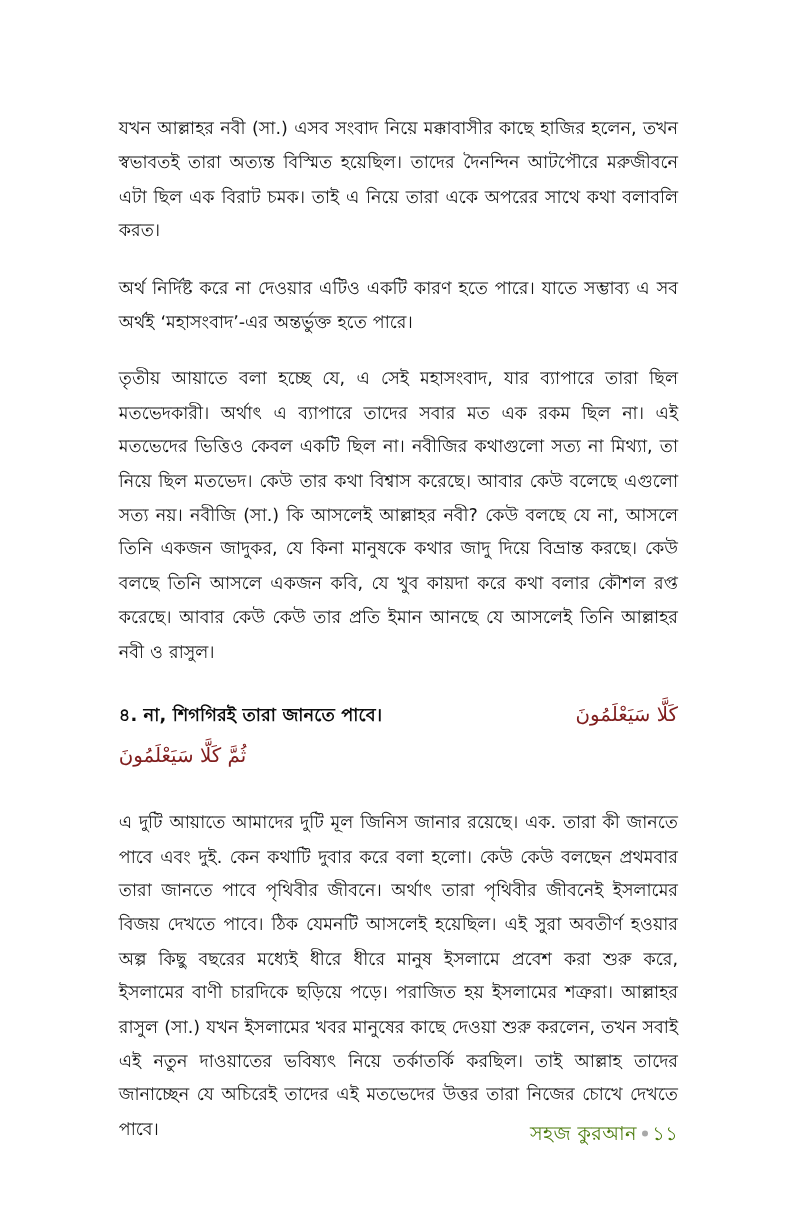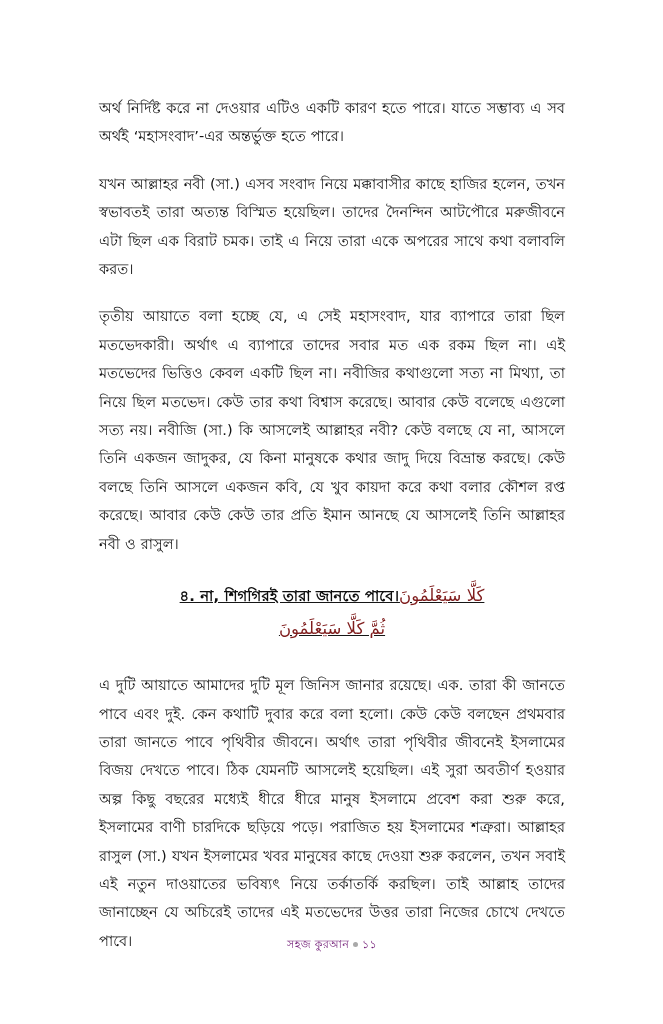--- a/index.html
+++ b/index.html
@@ -49,23 +49,22 @@
   }
 
   
   .verse-block {
     margin: 26px 0 30px 0;
   }
 
   .verse-row {
     display: flex;
     align-items: baseline;
-    justify-content: center;
+    justify-content: space-between;
     margin-bottom: 9px;
-    text-decoration: underline;
   }
 
   .verse-row:last-child {
     margin-bottom: 0;
   }
 
   .verse-bn {
     font-size: 14.8px;
     line-height: 24px;
     font-weight: bold;
@@ -84,24 +83,24 @@
     text-align: right;
     white-space: nowrap;
   }
 
   
   .footer {
     position: absolute;
     left: 99px;
     top: 936px;
     width: 466px;
-    text-align: center;
-    font-size: 11px;
+    text-align: right;
+    font-size: 16px;
     line-height: 18px;
-    color: #701a75;
+    color: #4d7c0f;
     letter-spacing: 0.3px;
   }
 
   .footer .dot {
     display: inline-block;
     width: 5px;
     height: 5px;
     border-radius: 50%;
     background: #a9a9a9;
     margin: 0 4px 2px 4px;
@@ -113,23 +112,23 @@
     display: inline;
   }
 </style>
 </head>
 <body>
 
 <div class="page">
 
   <div class="content">
 
+    <p class="para">যখন আল্লাহর নবী (সা.) এসব সংবাদ নিয়ে মক্কাবাসীর কাছে হাজির হলেন, তখন স্বভাবতই তারা অত্যন্ত বিস্মিত হয়েছিল। তাদের দৈনন্দিন আটপৌরে মরুজীবনে এটা ছিল এক বিরাট চমক। তাই এ নিয়ে তারা একে অপরের সাথে কথা বলাবলি করত।</p>
+
     <p class="para">অর্থ নির্দিষ্ট করে না দেওয়ার এটিও একটি কারণ হতে পারে। যাতে সম্ভাব্য এ সব অর্থই ‘মহাসংবাদ’-এর অন্তর্ভুক্ত হতে পারে।</p>
-
-    <p class="para">যখন আল্লাহর নবী (সা.) এসব সংবাদ নিয়ে মক্কাবাসীর কাছে হাজির হলেন, তখন স্বভাবতই তারা অত্যন্ত বিস্মিত হয়েছিল। তাদের দৈনন্দিন আটপৌরে মরুজীবনে এটা ছিল এক বিরাট চমক। তাই এ নিয়ে তারা একে অপরের সাথে কথা বলাবলি করত।</p>
 
     <p class="para">তৃতীয় আয়াতে বলা হচ্ছে যে, এ সেই মহাসংবাদ, যার ব্যাপারে তারা ছিল মতভেদকারী। অর্থাৎ এ ব্যাপারে তাদের সবার মত এক রকম ছিল না। এই মতভেদের ভিত্তিও কেবল একটি ছিল না। নবীজির কথাগুলো সত্য না মিথ্যা, তা নিয়ে ছিল মতভেদ। কেউ তার কথা বিশ্বাস করেছে। আবার কেউ বলেছে এগুলো সত্য নয়। নবীজি (সা.) কি আসলেই আল্লাহর নবী? কেউ বলছে যে না, আসলে তিনি একজন জাদুকর, যে কিনা মানুষকে কথার জাদু দিয়ে বিভ্রান্ত করছে। কেউ বলছে তিনি আসলে একজন কবি, যে খুব কায়দা করে কথা বলার কৌশল রপ্ত করেছে। আবার কেউ কেউ তার প্রতি ইমান আনছে যে আসলেই তিনি আল্লাহর নবী ও রাসুল।</p>
 
     <div class="verse-block">
 
       <div class="verse-row">
         <div class="verse-bn">৪. না, শিগগিরই তারা জানতে পাবে।</div>
         <div class="verse-ar">كَلَّا سَيَعْلَمُونَ</div>
       </div>
 

